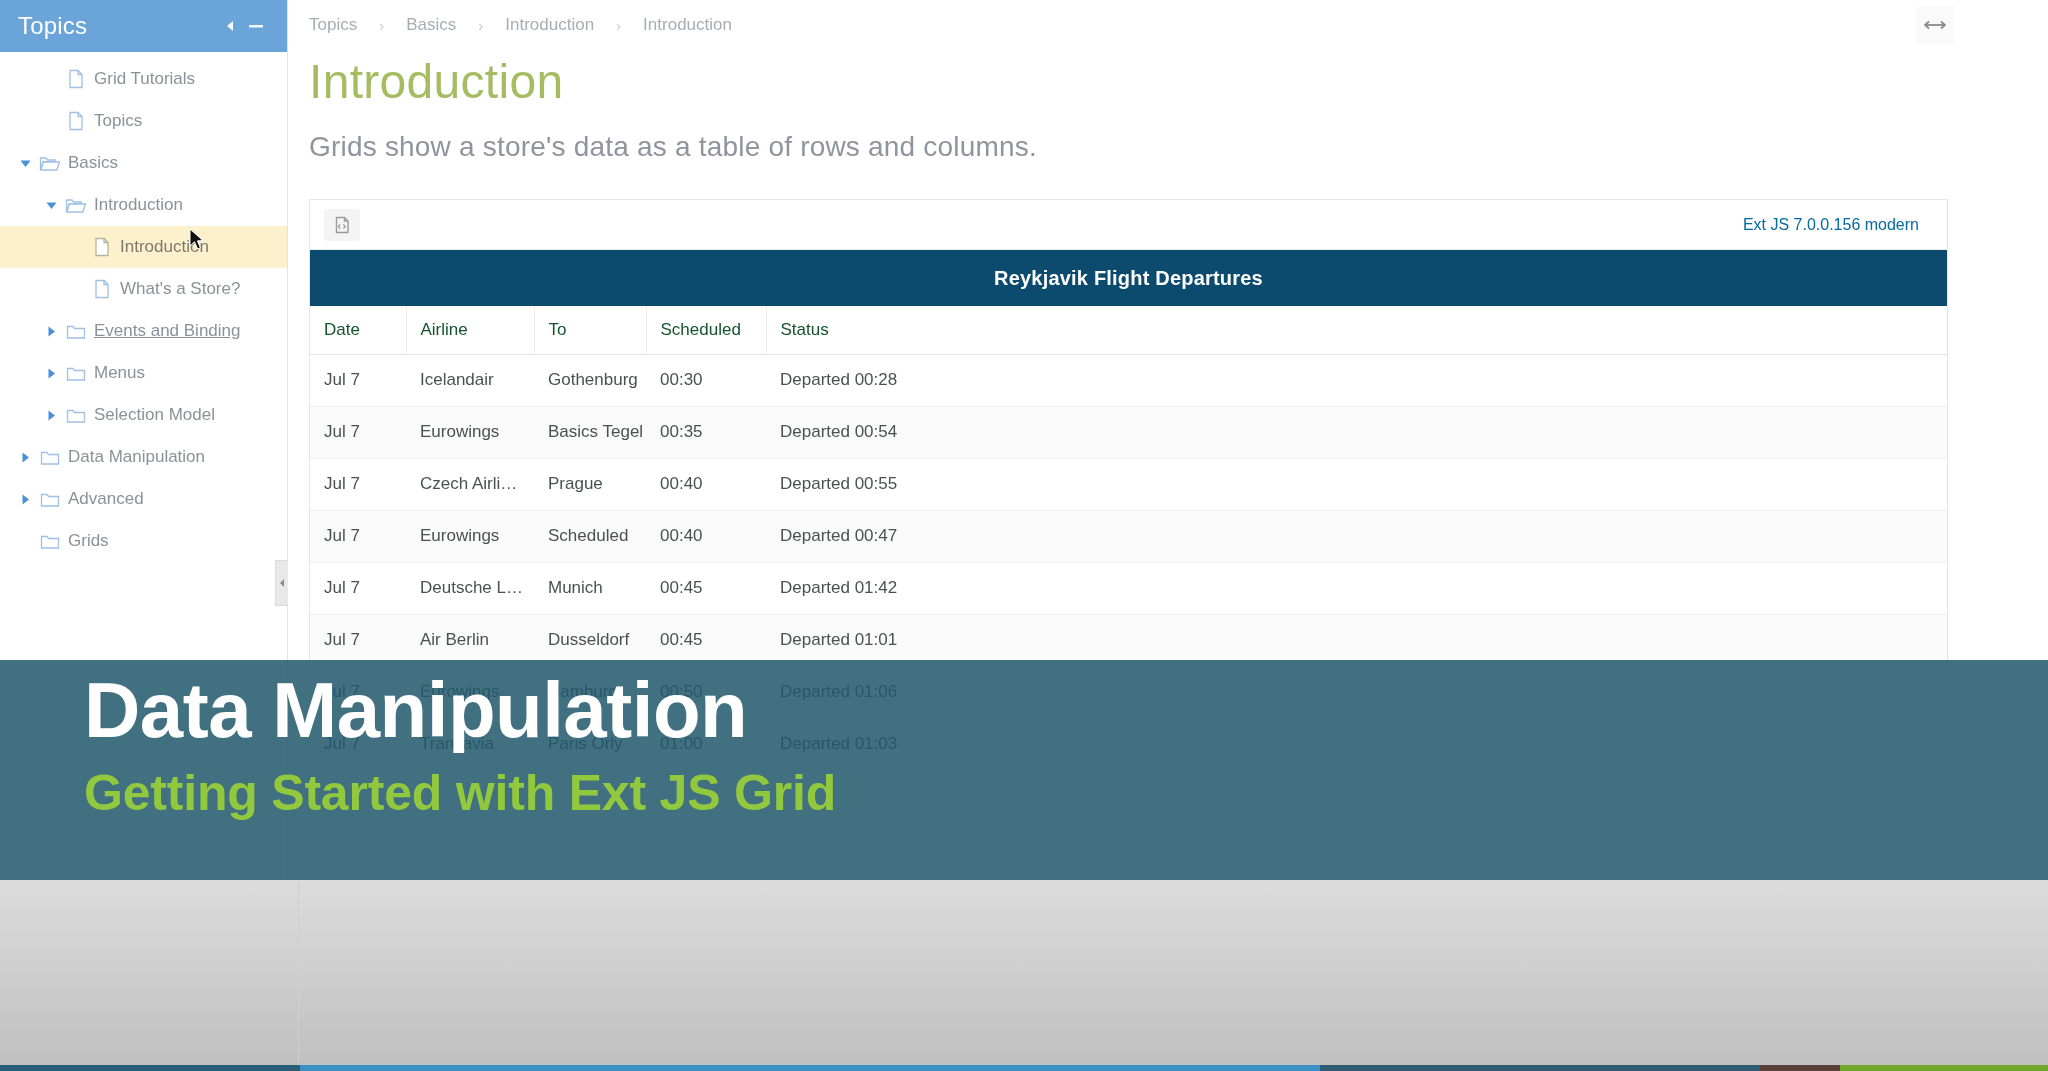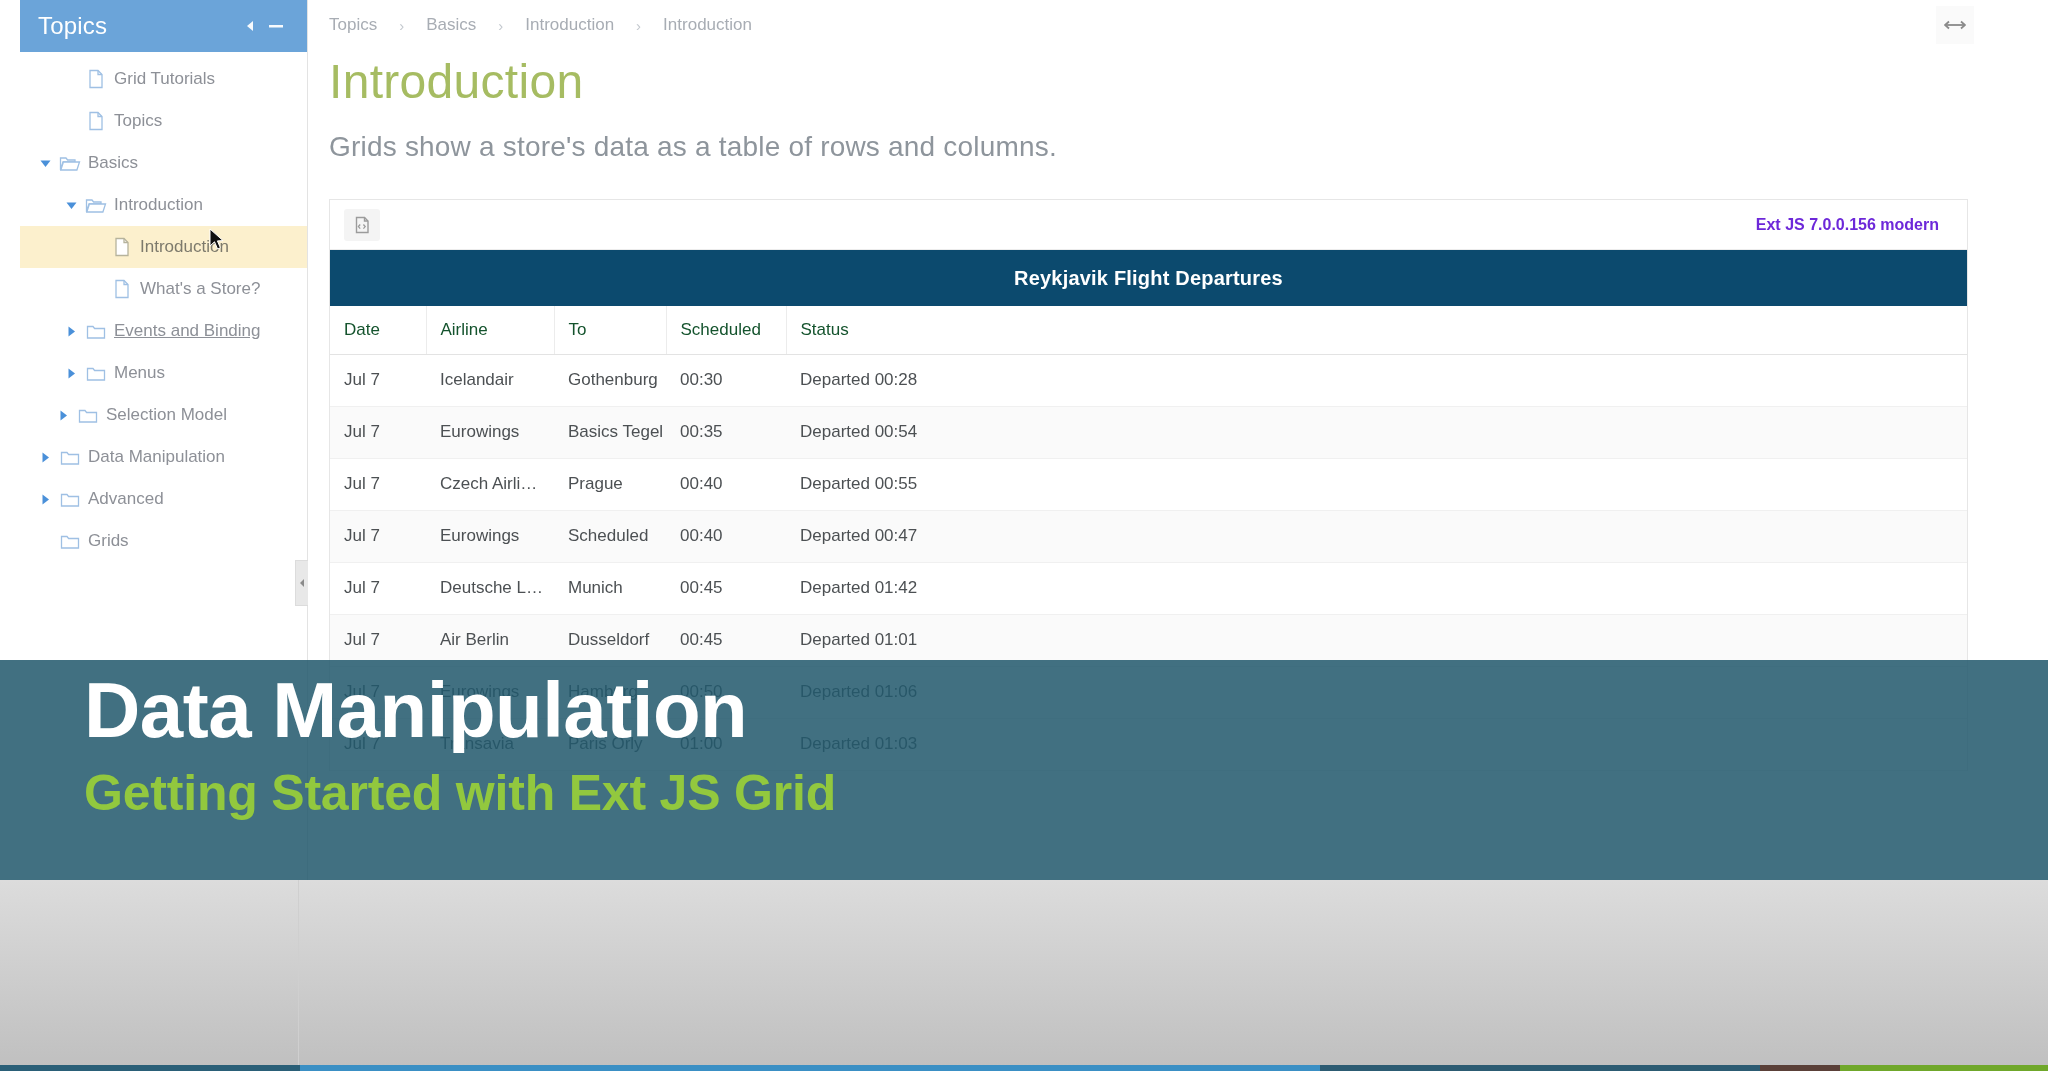--- a/index.html
+++ b/index.html
@@ -7,21 +7,21 @@
     width: 2048px; height: 1071px;
     overflow: hidden;
     font-family: "Liberation Sans", sans-serif;
     background: #ffffff;
   }
   #screen { position: relative; width: 2048px; height: 1071px; }
 
   
   .app {
     position: absolute; left: 0; top: 0; width: 1964px; height: 880px;
-    background: #ffffff; overflow: hidden; margin-left: 20px;
+    background: #ffffff; overflow: hidden;
   }
 
   
   .sidebar {
     position: absolute; left: 0; top: 0; width: 288px; height: 880px;
     background: #ffffff; border-right: 1px solid #e3e3e3;
   }
   .sidebar-header {
     height: 52px; background: #6ba4d9;
     display: flex; align-items: center; padding: 0 18px;
@@ -104,23 +104,22 @@
     height: 50px; display: flex; align-items: center;
     padding: 0 14px; border-bottom: 1px solid #ececec;
     background: #ffffff;
   }
   .tool-btn {
     width: 36px; height: 32px; background: #f4f4f4;
     border-radius: 3px; display: flex;
     align-items: center; justify-content: center; color: #9b9b9b;
   }
   .example-version {
-    margin-left: auto; font-size: 16px; color: #6d28d9;
+    margin-left: auto; font-size: 16px; color: #0369a1;
     padding-right: 14px;
-    font-weight: bold;
   }
 
   
   .grid-title {
     height: 56px; background: #4aa3f5;
     display: flex; align-items: center; justify-content: center;
     color: #ffffff; font-size: 20px; font-weight: bold;
     letter-spacing: .2px;
   }
   table.grid { width: 100%; border-collapse: collapse; table-layout: fixed; }
@@ -294,21 +293,21 @@
                 <path d="M1.5 0.5 L1.5 10.5 L8 5.5 Z" fill="currentColor"></path>
               </svg>
             </span>
             <span class="tree-icon">
               <svg width="20" height="18" viewBox="0 0 20 18">
                 <path d="M1.5 4.5 h5.5 l1.6 2 h9.9 v9.5 h-17 z" fill="#ffffff" stroke="currentColor" stroke-width="1.3"></path>
               </svg>
             </span>
             <span class="tree-label">Menus</span>
           </div>
-          <div class="tree-row" style="padding-left: 32px;">
+          <div class="tree-row" style="padding-left: 40px;">
             <span class="tree-arrow">
               <svg width="9" height="11" viewBox="0 0 9 11">
                 <path d="M1.5 0.5 L1.5 10.5 L8 5.5 Z" fill="currentColor"></path>
               </svg>
             </span>
             <span class="tree-icon">
               <svg width="20" height="18" viewBox="0 0 20 18">
                 <path d="M1.5 4.5 h5.5 l1.6 2 h9.9 v9.5 h-17 z" fill="#ffffff" stroke="currentColor" stroke-width="1.3"></path>
               </svg>
             </span>

